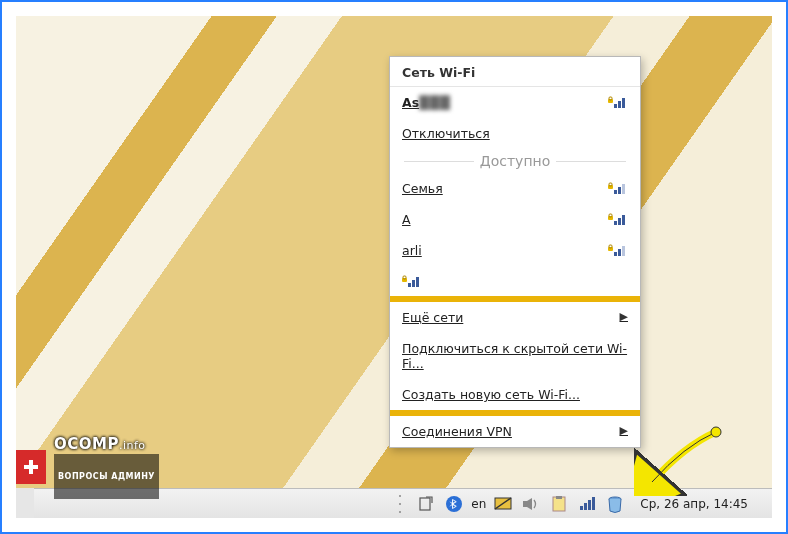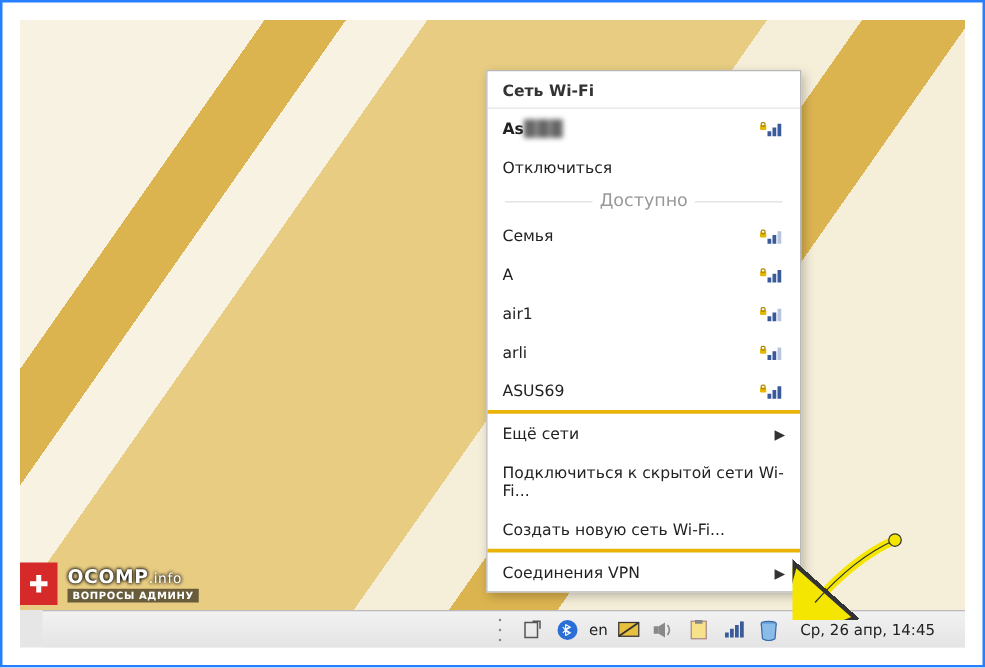--- a/index.html
+++ b/index.html
@@ -28,38 +28,38 @@
   .tray-item { display:flex; align-items:center; justify-content:center; width:22px; height:22px; }
   .clock { margin-left:6px; white-space:nowrap; }
   .sep { width:4px; height:18px; display:flex; flex-direction:column; justify-content:space-between; margin-right:4px;}
   .sep span{height:2px;width:2px;background:#888;border-radius:50%;}
   .menu {
     position:absolute; left:373px; top:40px; width:252px;
     background:#fff; border:1px solid #b8b8b8; box-shadow:2px 3px 8px rgba(0,0,0,.25);
     font-size:12.5px; color:#222;
   }
   .menu-title { padding:8px 12px 6px; font-weight:600; color:#333; border-bottom:1px solid #e5e5e5;}
-  .menu-item { display:flex; align-items:flex-end; justify-content:space-between; padding:8px 12px; cursor:default;}
-  .menu-item.top { border-top:3px solid #eab308;gap:48px;}
+  .menu-item { display:flex; align-items:flex-start; justify-content:space-between; padding:8px 12px; cursor:default;text-decoration:underline;}
+  .menu-item.top { border-top:6px solid #eab308;gap:48px;}
   .menu-item .lbl{flex:1;}
   .menu-item .arrow{color:#333;font-size:11px;}
   .divider { display:flex; align-items:center; color:#999; font-size:14px; padding:4px 8px;}
   .divider::before,.divider::after{content:"";flex:1;height:1px;background:#ddd;margin:0 6px;}
   .wifi-icon svg{display:block;}
   .blur { filter: blur(2px); color:#666; letter-spacing:1px;}
   .brand {
     position:absolute; left:0; bottom:34px; z-index:4;
     display:flex; align-items:stretch; height:34px;
   }
   .brand-cross{width:30px;background:#d62a2a;display:flex;align-items:center;justify-content:center;}
   .brand-cross svg{display:block;}
   .brand-text{display:flex;flex-direction:column;justify-content:center;padding:0 8px;}
   .brand-main{font-weight:700;font-size:15px;color:#fff;text-shadow:0 0 3px #000,0 0 3px #000;letter-spacing:.5px;}
   .brand-main .info{font-weight:400;font-size:11px;}
-  .brand-sub{font-size:8px;font-weight:700;color:#fff;background:rgba(0,0,0,.55);padding:1px 4px;letter-spacing:.5px;margin-top:1px;align-self:flex-start;}
+  .brand-sub{font-size:8px;font-weight:700;color:#fff;background:rgba(0,0,0,.55);padding:18px 4px;letter-spacing:.5px;margin-top:1px;align-self:flex-start;}
   .arrow-annot{position:absolute;right:48px;bottom:18px;z-index:5;pointer-events:none;}
 </style>
 </head>
 <body>
 
 <div class="frame">
   <div class="inner">
     <div class="desktop"></div>
 
     <div class="menu">
@@ -106,45 +106,32 @@
             <svg width="20" height="14">
               <rect x="6" y="9" width="3" height="4" fill="#3a5a9a"></rect>
               <rect x="10" y="6" width="3" height="7" fill="#3a5a9a"></rect>
               <rect x="14" y="3" width="3" height="10" fill="#3a5a9a"></rect>
               <rect x="0" y="4" width="5" height="4" fill="#e6b800" rx="1"></rect>
               <rect x="1" y="2" width="3" height="3" fill="none" stroke="#b08800" stroke-width="1" rx="1"></rect>
             </svg>
           </span>
       </div>
       <div class="menu-item">
-        <span class="lbl">air1</span>
+        <span class="lbl">arli</span>
         <span class="wifi-icon">
             <svg width="20" height="14">
               <rect x="6" y="9" width="3" height="4" fill="#3a5a9a"></rect>
               <rect x="10" y="6" width="3" height="7" fill="#3a5a9a"></rect>
               <rect x="14" y="3" width="3" height="10" fill="#b9c5de"></rect>
               <rect x="0" y="4" width="5" height="4" fill="#e6b800" rx="1"></rect>
               <rect x="1" y="2" width="3" height="3" fill="none" stroke="#b08800" stroke-width="1" rx="1"></rect>
             </svg>
           </span>
       </div>
       <div class="menu-item">
-        <span class="lbl">arli</span>
-        <span class="wifi-icon">
-            <svg width="20" height="14">
-              <rect x="6" y="9" width="3" height="4" fill="#3a5a9a"></rect>
-              <rect x="10" y="6" width="3" height="7" fill="#3a5a9a"></rect>
-              <rect x="14" y="3" width="3" height="10" fill="#b9c5de"></rect>
-              <rect x="0" y="4" width="5" height="4" fill="#e6b800" rx="1"></rect>
-              <rect x="1" y="2" width="3" height="3" fill="none" stroke="#b08800" stroke-width="1" rx="1"></rect>
-            </svg>
-          </span>
-      </div>
-      <div class="menu-item">
-        <span class="lbl">ASUS69</span>
         <span class="wifi-icon">
             <svg width="20" height="14">
               <rect x="6" y="9" width="3" height="4" fill="#3a5a9a"></rect>
               <rect x="10" y="6" width="3" height="7" fill="#3a5a9a"></rect>
               <rect x="14" y="3" width="3" height="10" fill="#3a5a9a"></rect>
               <rect x="0" y="4" width="5" height="4" fill="#e6b800" rx="1"></rect>
               <rect x="1" y="2" width="3" height="3" fill="none" stroke="#b08800" stroke-width="1" rx="1"></rect>
             </svg>
           </span>
       </div>

